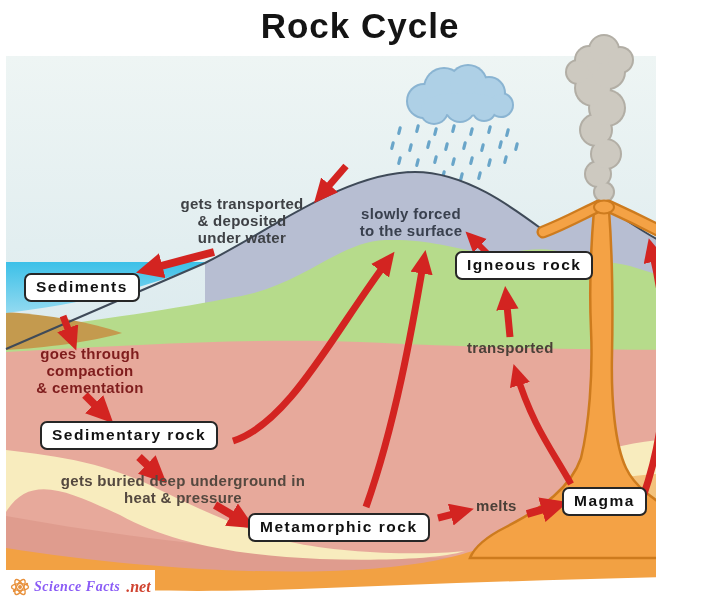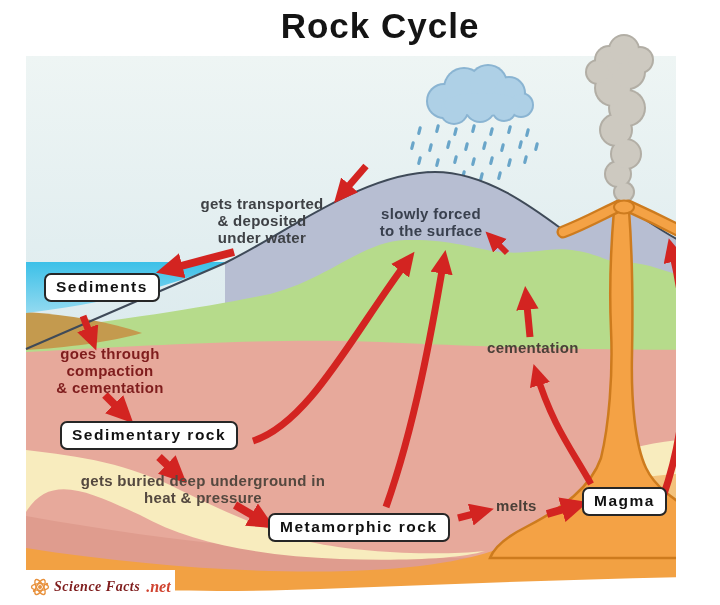--- a/index.html
+++ b/index.html
@@ -1,34 +1,34 @@
 <!DOCTYPE html>
 <html><head>
 <meta charset="utf-8">
 <style>
   html,body{margin:0;padding:0;background:#ffffff;}
   .stage{position:relative;width:656px;height:605px;background:#ffffff;overflow:hidden;
-         font-family:"Liberation Sans", sans-serif;margin-left:20px;}
+         font-family:"Liberation Sans", sans-serif;}
   .scene{position:absolute;left:0;top:0;width:720px;height:605px;}
   .page-title{position:absolute;left:0;top:6px;width:720px;text-align:center;
               font-size:35px;font-weight:bold;letter-spacing:1px;color:#141414;}
   .anno{position:absolute;white-space:pre-line;text-align:center;font-weight:bold;
         font-size:15px;line-height:1.13;color:#3e4145;letter-spacing:.3px;}
   .anno.center{transform:translateX(-50%);}
   .anno-compaction{color:#7f1d1d;}
   .anno-buried{color:#54483f;}
   .anno-melts,.anno-crystallizes{color:#4a4038;}
   .anno-slowly{color:#39404e;}
   .rock-label{position:absolute;background:#ffffff;border:2.5px solid #262626;border-radius:7px;
               padding:3px 10px 4px 10px;font-size:15.5px;font-weight:bold;letter-spacing:1.5px;
               color:#111;white-space:nowrap;}
   .logo-patch{position:absolute;left:0px;top:570px;width:155px;height:35px;background:#ffffff;}
   .logo{position:absolute;left:10px;top:577px;display:flex;align-items:center;gap:4px;}
   .logo-brand{font-family:"Liberation Serif", serif;font-style:italic;font-weight:bold;
-              font-size:14px;color:#7f1d1d;letter-spacing:.5px;}
+              font-size:14px;color:#8b5cf6;letter-spacing:.5px;}
   .logo-suffix{font-family:"Liberation Serif", serif;font-style:italic;font-weight:bold;
                font-size:16px;color:#d04330;margin-left:2px;}
 </style>
 </head>
 <body>
 
 <div class="stage">
 
   <svg class="scene" viewBox="0 0 720 605">
     <defs>
@@ -205,26 +205,27 @@
 &amp; deposited
 under water</div>
   <div class="anno center anno-slowly" style="left:411px;top:206px;">slowly forced
 to the surface</div>
   <div class="anno center anno-compaction" style="left:90px;top:346px;">goes through
 compaction
 &amp; cementation</div>
   <div class="anno center anno-buried" style="left:183px;top:473px;">gets buried deep underground in
 heat &amp; pressure</div>
   <div class="anno anno-melts" style="left:476px;top:498px;">melts</div>
-  <div class="anno anno-crystallizes" style="left:467px;top:340px;">cementation</div>
+  <div class="anno anno-crystallizes" style="left:467px;top:340px;">transported</div>
 
   <div class="rock-label" style="left:24px;top:273px;">Sediments</div>
   <div class="rock-label" style="left:40px;top:421px;">Sedimentary rock</div>
   <div class="rock-label" style="left:248px;top:513px;">Metamorphic rock</div>
   <div class="rock-label" style="left:562px;top:487px;">Magma</div>
+  <div class="rock-label" style="left:455px;top:251px;">Igneous rock</div>
 
   <div class="logo-patch"></div>
   <div class="logo">
     <svg width="20" height="20" viewBox="0 0 20 20">
       <g fill="none" stroke="#e8913c" stroke-width="1.4">
         <ellipse cx="10" cy="10" rx="8.5" ry="3.4"></ellipse>
         <ellipse cx="10" cy="10" rx="8.5" ry="3.4" transform="rotate(60 10 10)"></ellipse>
         <ellipse cx="10" cy="10" rx="8.5" ry="3.4" transform="rotate(120 10 10)"></ellipse>
       </g>
       <circle cx="10" cy="10" r="2" fill="#e8913c"></circle>

